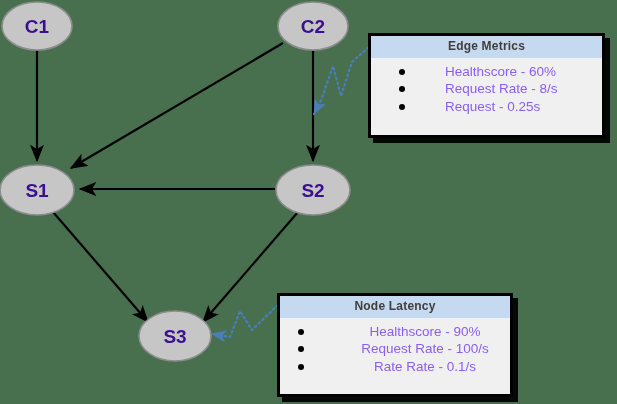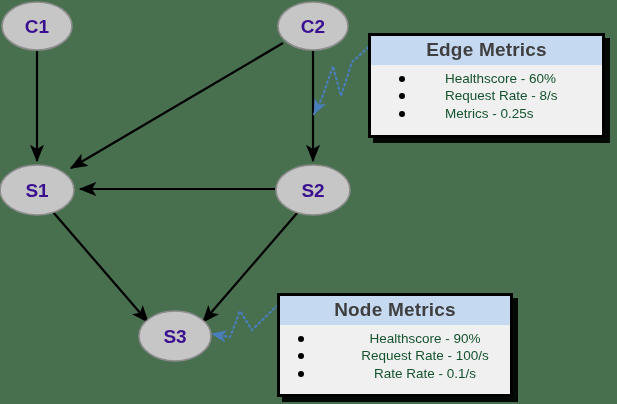--- a/index.html
+++ b/index.html
@@ -36,36 +36,36 @@
     position: absolute;
     box-sizing: border-box;
     border: 3px solid #000000;
     background: #f0f0f0;
     box-shadow: 5px 5px 0 0 rgba(0,0,0,0.92);
     overflow: hidden;
   }
   .metrics-title {
     background: #c5d9f1;
     text-align: center;
-    font-size: 19px;
+    font-size: 12px;
     font-weight: bold;
     color: #3f3f3f;
     padding: 4px 0 5px 0;
     line-height: 1.05;
     letter-spacing: .2px;
   }
   .metrics-list {
     list-style: none;
     margin: 0;
     padding: 5px 0 4px 0;
   }
   .metrics-list li {
     position: relative;
     font-size: 13.5px;
-    color: #14532d;
+    color: #8b5cf6;
     line-height: 17.5px;
     padding-left: 74px;
     white-space: nowrap;
   }
   .metrics-list li::before {
     content: "";
     position: absolute;
     left: 28px;
     top: 6px;
     width: 6px;
@@ -149,26 +149,26 @@
         <text class="node-label" x="175" y="343" text-anchor="middle">S3</text>
       </g>
     </g>
   </svg>
 
   <div class="metrics-box" id="edge-metrics-box">
     <div class="metrics-title">Edge Metrics</div>
     <ul class="metrics-list">
       <li>Healthscore - 60%</li>
       <li>Request Rate - 8/s</li>
-      <li>Metrics - 0.25s</li>
+      <li>Request - 0.25s</li>
     </ul>
   </div>
 
   <div class="metrics-box" id="node-metrics-box">
-    <div class="metrics-title">Node Metrics</div>
+    <div class="metrics-title">Node Latency</div>
     <ul class="metrics-list">
       <li>Healthscore - 90%</li>
       <li>Request Rate - 100/s</li>
       <li>Rate Rate  - 0.1/s</li>
     </ul>
   </div>
 
 </div>
 
 </body></html>

